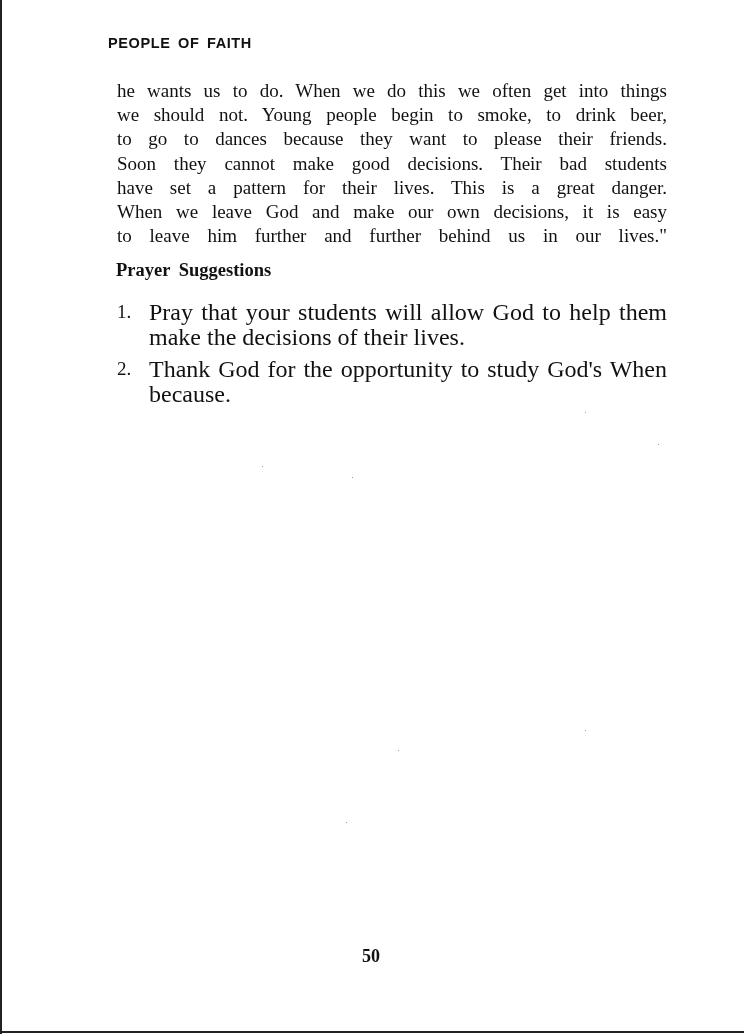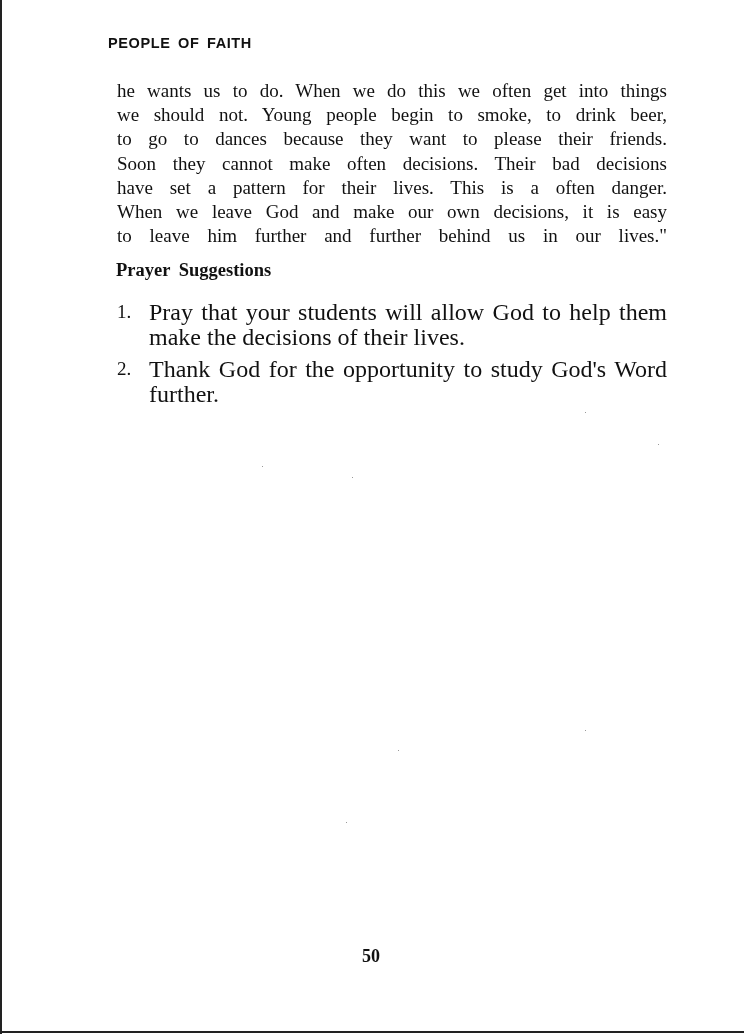--- a/index.html
+++ b/index.html
@@ -40,41 +40,41 @@
 
 <div class="left-rule"></div>
 <div class="bottom-rule"></div>
 
 <div class="running-head">PEOPLE OF FAITH</div>
 
 <div class="body-para">
   <span class="line">he wants us to do. When we do this we often get into things</span>
   <span class="line">we should not. Young people begin to smoke, to drink beer,</span>
   <span class="line">to go to dances because they want to please their friends.</span>
-  <span class="line">Soon they cannot make often decisions. Their bad decisions</span>
-  <span class="line">have set a pattern for their lives. This is a often danger.</span>
+  <span class="line">Soon they cannot make good decisions. Their bad students</span>
+  <span class="line">have set a pattern for their lives. This is a great danger.</span>
   <span class="line">When we leave God and make our own decisions, it is easy</span>
   <span class="line">to leave him further and further behind us in our lives."</span>
 </div>
 
 <div class="section-heading">Prayer Suggestions</div>
 
 <div class="list">
   <div class="list-item">
     <span class="list-num">1.</span>
     <div class="list-text">
       <span class="line just">Pray that your students will allow God to help them</span>
       <span class="line">make the decisions of their lives.</span>
     </div>
   </div>
   <div class="list-item">
     <span class="list-num">2.</span>
     <div class="list-text">
-      <span class="line just">Thank God for the opportunity to study God's Word</span>
-      <span class="line">further.</span>
+      <span class="line just">Thank God for the opportunity to study God's When</span>
+      <span class="line">because.</span>
     </div>
   </div>
 </div>
 
 <div class="page-number">50</div>
 
 <div class="speck" style="left:262px;top:466px"></div>
 <div class="speck" style="left:352px;top:477px"></div>
 <div class="speck" style="left:585px;top:412px"></div>
 <div class="speck" style="left:658px;top:444px"></div>

